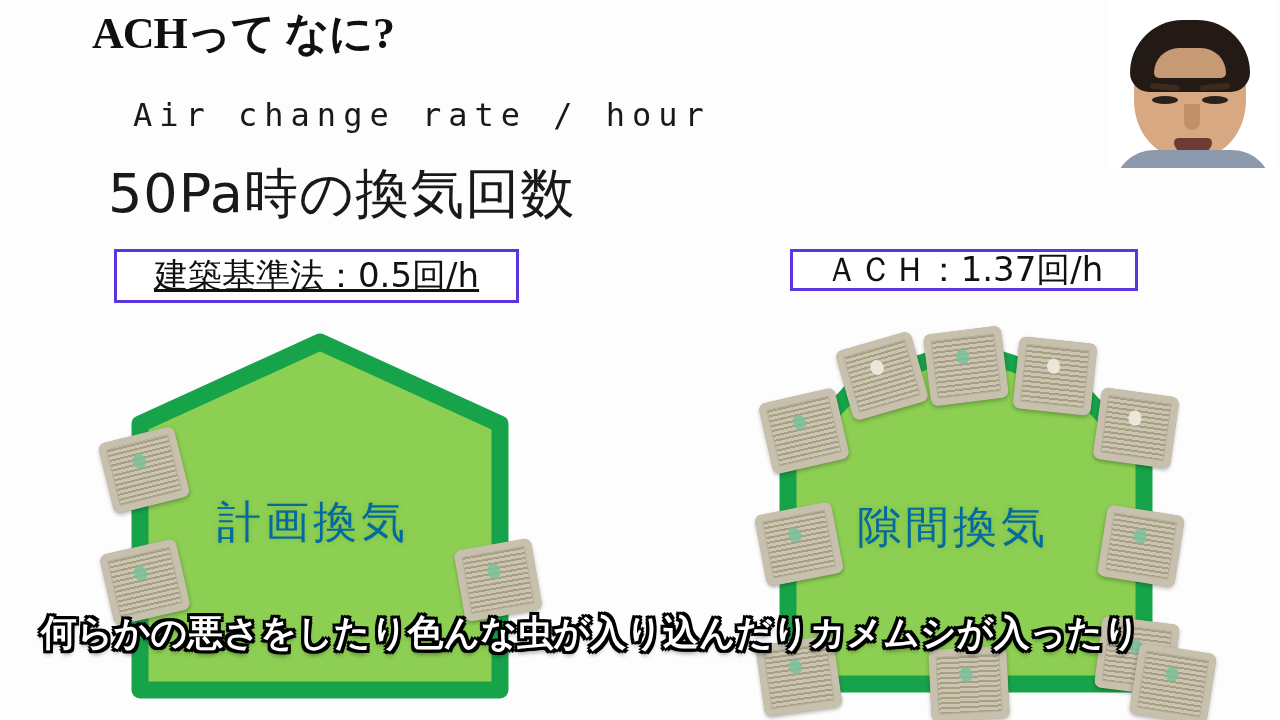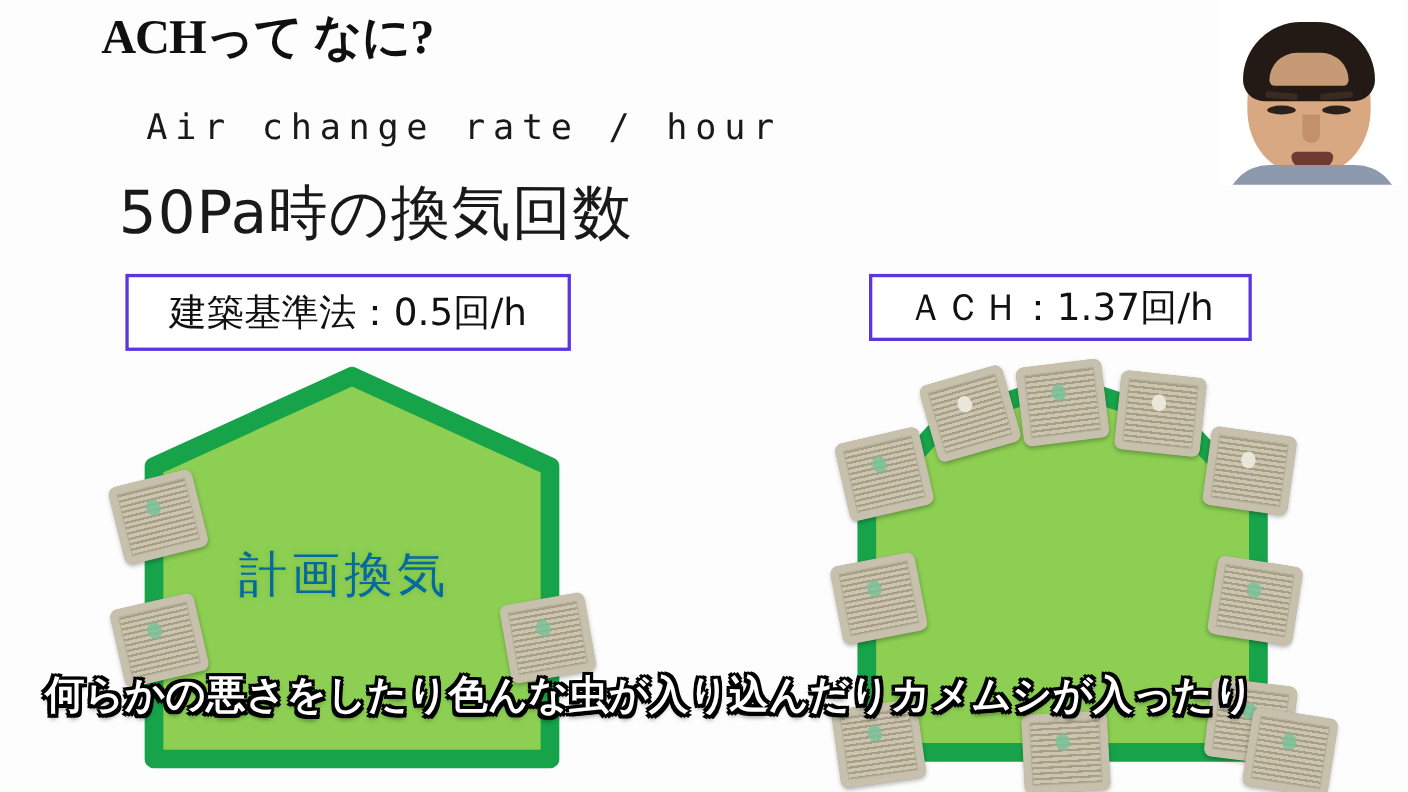--- a/index.html
+++ b/index.html
@@ -62,22 +62,22 @@
     background: #ffffff;
     display: flex;
     align-items: center;
     justify-content: center;
     padding: 0 12px;
     font-family: "DejaVu Sans", "Liberation Sans", sans-serif;
     font-size: 34px;
     color: #111111;
     white-space: nowrap;
   }
-  #box-code    { left: 114px; top: 249px; width: 405px; height: 70px; }
-  #box-ach     { left: 790px; top: 249px; width: 348px; height: 61px; }
+  #box-code    { left: 114px; top: 249px; width: 405px; height: 54px; text-decoration: underline; }
+  #box-ach     { left: 790px; top: 249px; width: 348px; height: 42px; }
 
   
   .shape-svg {
     position: absolute;
     overflow: visible;
   }
   #house-planned-svg { left: 96px;  top: 332px; }
   #house-gaps-svg    { left: 744px; top: 332px; }
 
   .shape-label {
@@ -279,20 +279,21 @@
     <path d="M 222,16
              L 330,52
              L 400,128
              L 400,352
              L 44,352
              L 44,128
              L 114,52
              Z" fill="#8ccf52" stroke="#17a349" stroke-width="17" stroke-linejoin="round"></path>
   </svg>
 
+  <div id="label-gaps" class="shape-label">隙間換気</div>
 
   <div class="vent pale" style="left:843px; top:340px; transform:rotate(-16deg);">
     <div class="louvers"></div>
     <div class="frame"></div>
     <div class="spot"></div>
   </div>
   <div class="vent" style="left:927px; top:330px; transform:rotate(-7deg);">
     <div class="louvers"></div>
     <div class="frame"></div>
     <div class="spot"></div>

